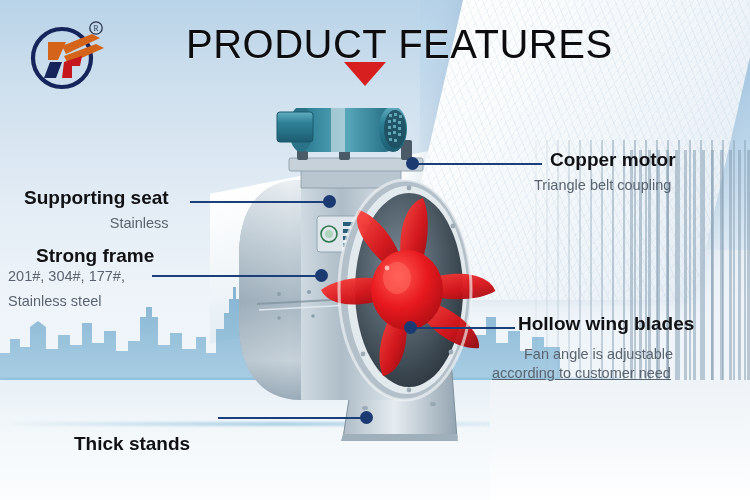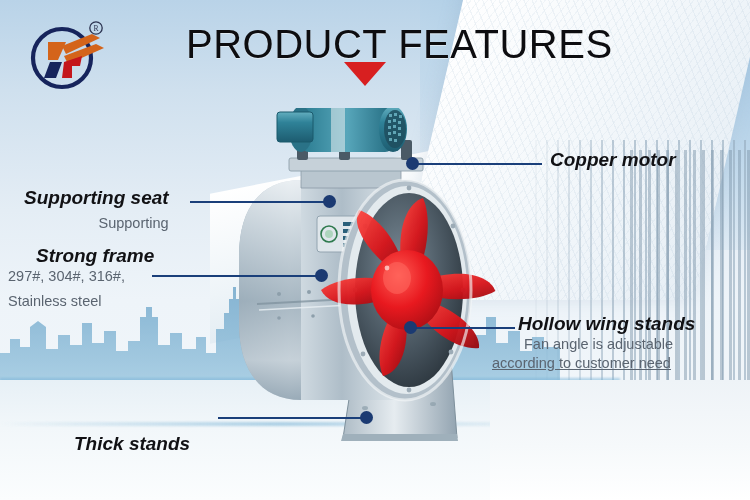--- a/index.html
+++ b/index.html
@@ -88,21 +88,21 @@
     white-space:nowrap;
   }
   .title-arrow{
     position:absolute;left:344px;top:62px;
     width:0;height:0;border-left:21px solid transparent;border-right:21px solid transparent;
     border-top:24px solid #d81f20;
   }
 
   
   .callout{position:absolute;}
-  .c-head{font-size:19px;font-weight:bold;color:#111114;white-space:nowrap;line-height:1.1;font-style:italic;}
+  .c-head{font-size:19px;font-weight:bold;color:#111114;white-space:nowrap;line-height:1.1;}
   .c-sub{font-size:14.5px;color:#5a6470;white-space:nowrap;line-height:1.35;}
   .c-left{text-align:left;}
   .c-right{text-align:left;}
 
   
   .lead{position:absolute;height:2px;background:#1a3f7a;}
   .dot{position:absolute;width:13px;height:13px;border-radius:50%;background:#1b3a72;}
 
   
   #fan{position:absolute;left:205px;top:108px;width:350px;height:350px;}
@@ -334,36 +334,37 @@
   <div class="dot" style="left:360px;top:411px;"></div>
 
   <div class="lead" style="left:410px;top:163px;width:132px;"></div>
   <div class="dot" style="left:406px;top:157px;"></div>
 
   <div class="lead" style="left:410px;top:327px;width:105px;"></div>
   <div class="dot" style="left:404px;top:321px;"></div>
 
   <div class="callout c-left" style="left:24px;top:188px;text-align:right;">
     <div class="c-head">Supporting seat</div>
-    <div class="c-sub" style="margin-top:5px;margin-left:22px;">Supporting</div>
+    <div class="c-sub" style="margin-top:5px;margin-left:22px;">Stainless</div>
   </div>
 
   <div class="callout c-left" style="left:36px;top:246px;">
     <div class="c-head">Strong frame</div>
-    <div class="c-sub" style="margin-left:-28px;">297#, 304#, 316#,</div>
+    <div class="c-sub" style="margin-left:-28px;">201#, 304#, 177#,</div>
     <div class="c-sub" style="margin-left:-28px;margin-top:6px;">Stainless steel</div>
   </div>
 
   <div class="callout c-left" style="left:74px;top:422px;margin-top:12px;">
     <div class="c-head">Thick stands</div>
   </div>
 
   <div class="callout c-right" style="left:550px;top:150px;">
     <div class="c-head">Copper motor</div>
+    <div class="c-sub" style="margin-top:5px;margin-left:-16px;">Triangle belt coupling</div>
   </div>
 
   <div class="callout c-right" style="left:518px;top:314px;">
-    <div class="c-head">Hollow wing stands</div>
-    <div class="c-sub" style="margin-top:0;margin-left:6px;">Fan angle is adjustable</div>
+    <div class="c-head">Hollow wing blades</div>
+    <div class="c-sub" style="margin-top:10px;margin-left:6px;">Fan angle is adjustable</div>
     <div class="c-sub" style="margin-left:-26px;text-decoration:underline;">according to customer need</div>
   </div>
 
 </div>
 
 </body></html>

